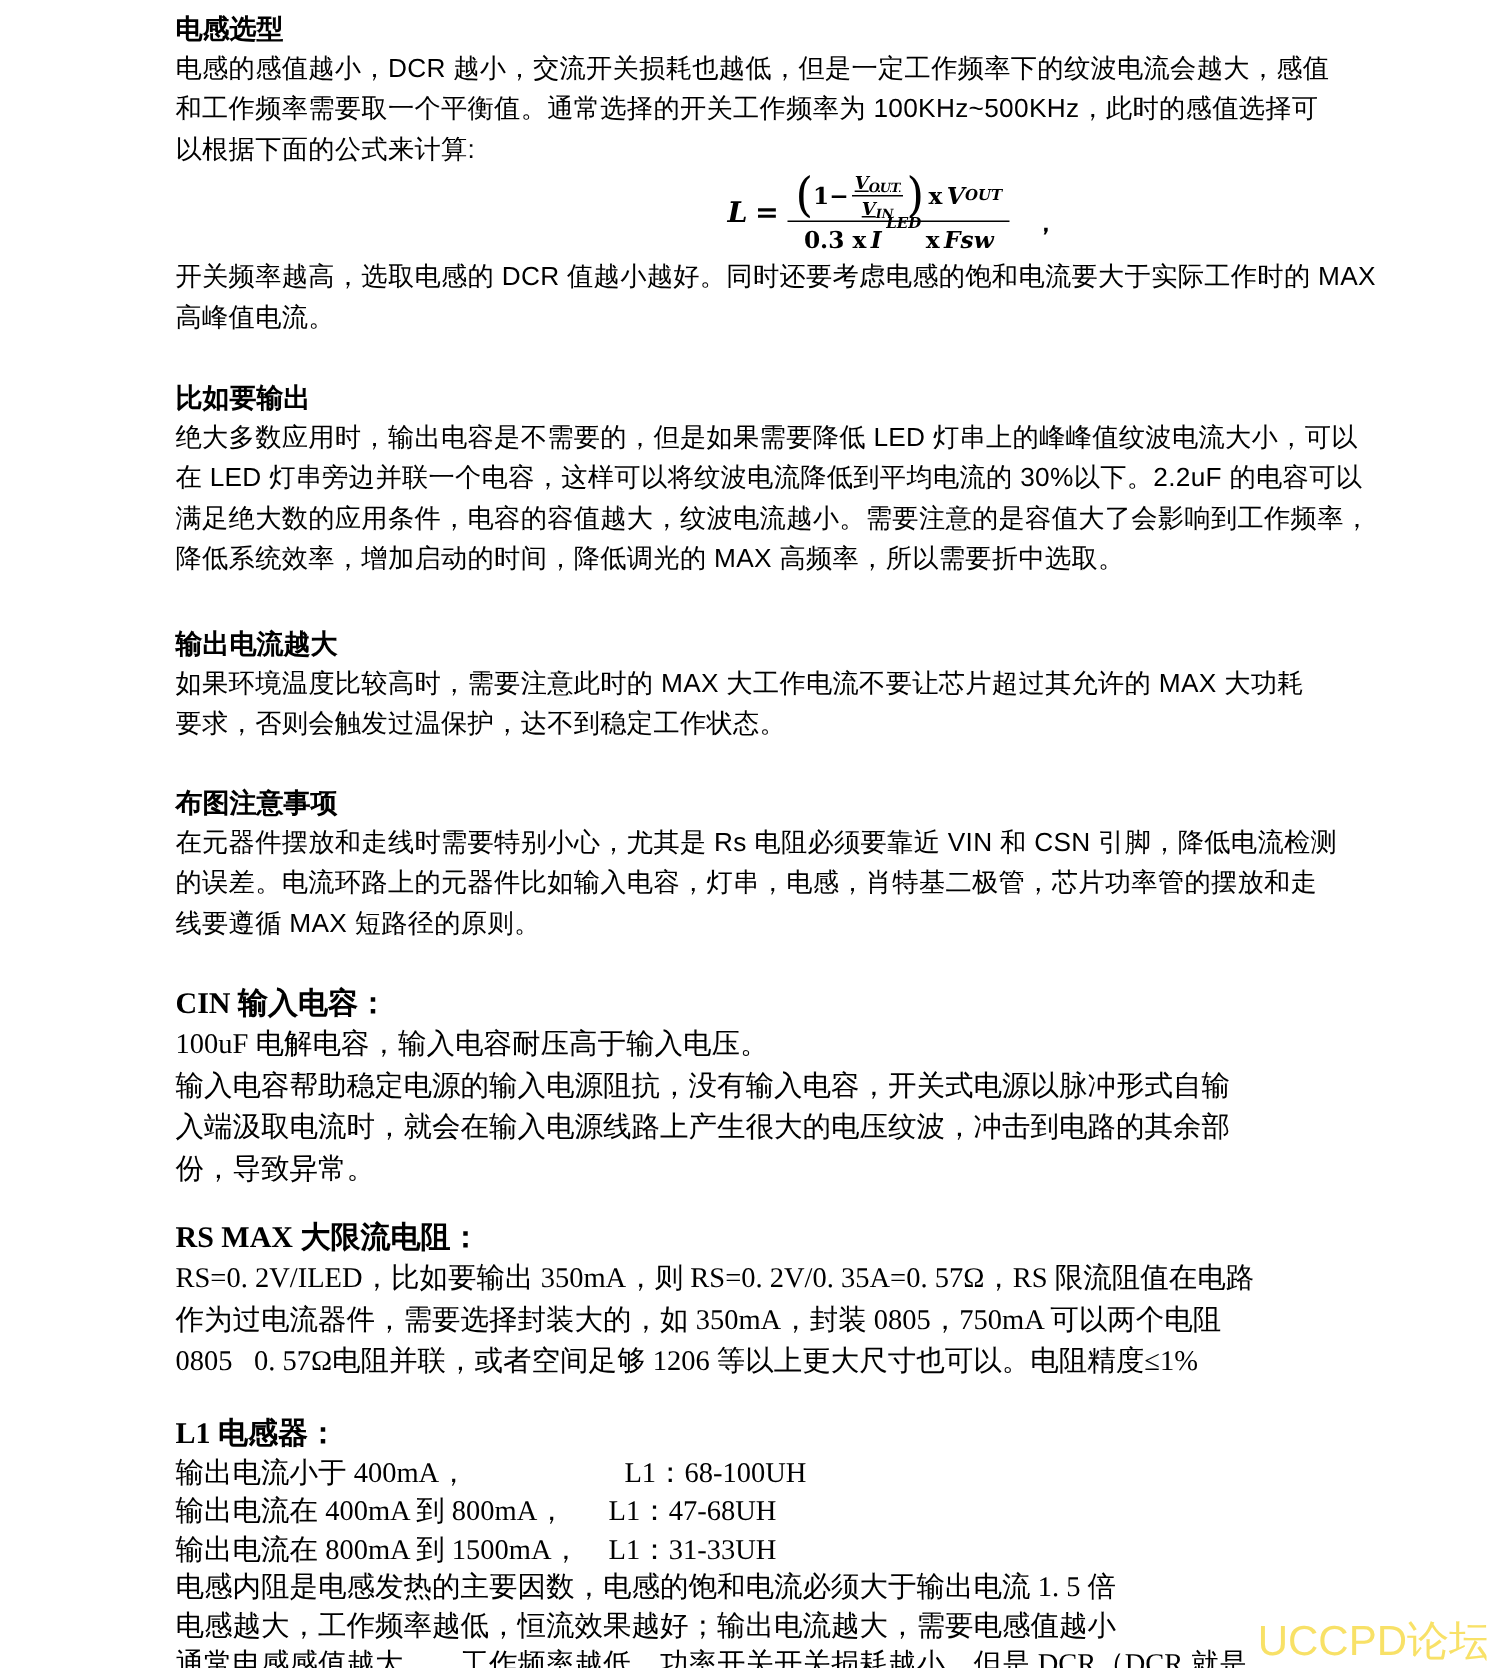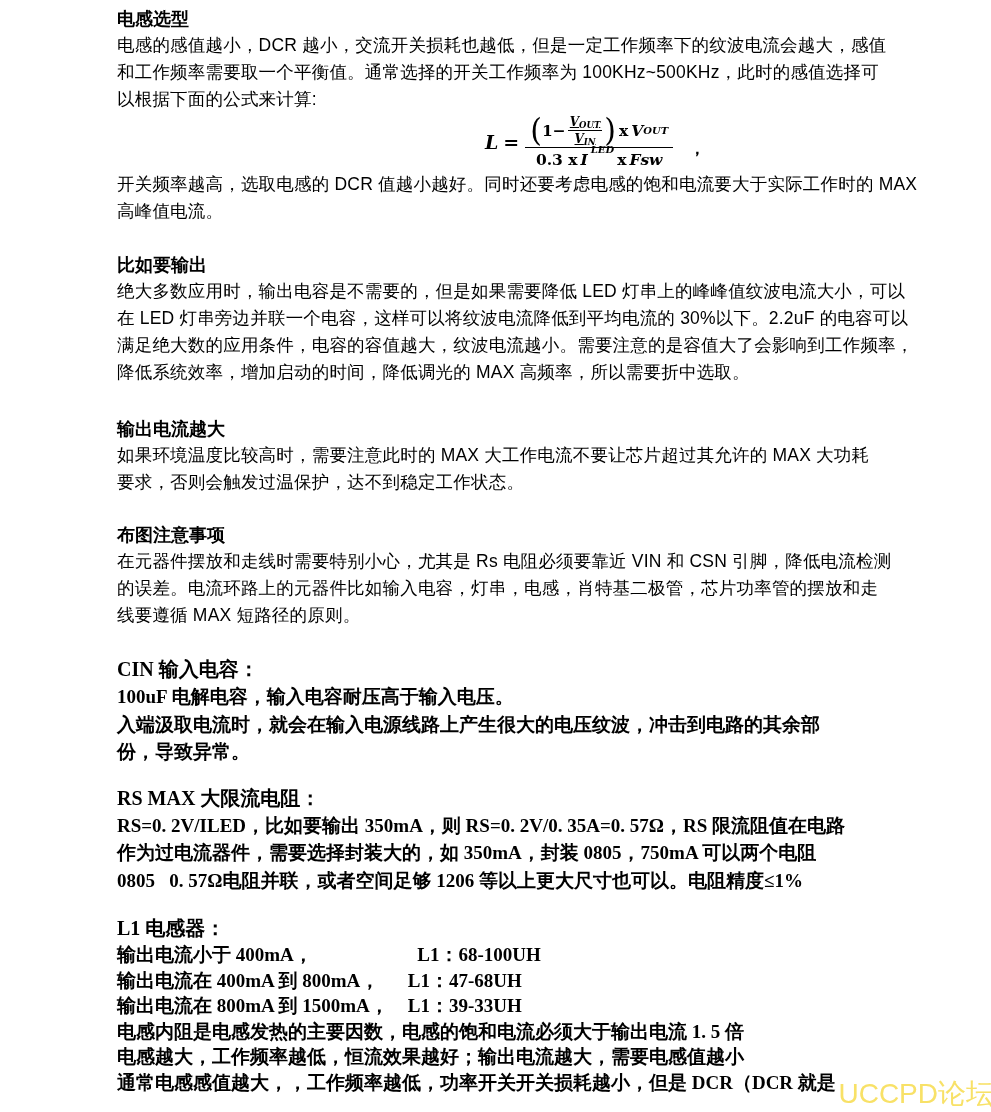--- a/index.html
+++ b/index.html
@@ -28,21 +28,20 @@
     font-size: 17.5px; line-height: 27px;
     white-space: pre; letter-spacing: 0.2px;
   }
   .sec-serif .sec-title {
     font-size: 20px; font-weight: 700; line-height: 28px;
     margin: 0;
   }
   .sec-serif .line {
     font-size: 19px; line-height: 27.5px;
     white-space: pre;
-    font-weight: bold;
   }
   #section-output-capacitor { margin-top: 27px; }
   #section-temperature-notes { margin-top: 30px; }
   #section-layout-notes { margin-top: 26px; }
   #section-cin-input-capacitor { margin-top: 26px; }
   #section-rs-current-limit-resistor { margin-top: 18px; }
   #section-l1-inductor { margin-top: 20px; }
   #section-l1-inductor .line { line-height: 25.5px; }
 
   
@@ -148,36 +147,37 @@
   <div class="section sec-sans" id="section-layout-notes">
     <div class="sec-title">布图注意事项</div>
     <div class="line">在元器件摆放和走线时需要特别小心，尤其是 Rs 电阻必须要靠近 VIN 和 CSN 引脚，降低电流检测</div>
     <div class="line">的误差。电流环路上的元器件比如输入电容，灯串，电感，肖特基二极管，芯片功率管的摆放和走</div>
     <div class="line">线要遵循 MAX 短路径的原则。</div>
   </div>
 
   <div class="section sec-serif" id="section-cin-input-capacitor">
     <div class="sec-title">CIN 输入电容：</div>
     <div class="line">100uF 电解电容，输入电容耐压高于输入电压。</div>
+    <div class="line">输入电容帮助稳定电源的输入电源阻抗，没有输入电容，开关式电源以脉冲形式自输</div>
     <div class="line">入端汲取电流时，就会在输入电源线路上产生很大的电压纹波，冲击到电路的其余部</div>
     <div class="line">份，导致异常。</div>
   </div>
 
   <div class="section sec-serif" id="section-rs-current-limit-resistor">
     <div class="sec-title">RS MAX 大限流电阻：</div>
     <div class="line">RS=0. 2V/ILED，比如要输出 350mA，则 RS=0. 2V/0. 35A=0. 57Ω，RS 限流阻值在电路</div>
     <div class="line">作为过电流器件，需要选择封装大的，如 350mA，封装 0805，750mA 可以两个电阻</div>
     <div class="line">0805   0. 57Ω电阻并联，或者空间足够 1206 等以上更大尺寸也可以。电阻精度≤1%</div>
   </div>
 
   <div class="section sec-serif" id="section-l1-inductor">
     <div class="sec-title">L1 电感器：</div>
     <div class="line">输出电流小于 400mA，                      L1：68-100UH</div>
     <div class="line">输出电流在 400mA 到 800mA，      L1：47-68UH</div>
-    <div class="line">输出电流在 800mA 到 1500mA，    L1：39-33UH</div>
+    <div class="line">输出电流在 800mA 到 1500mA，    L1：31-33UH</div>
     <div class="line">电感内阻是电感发热的主要因数，电感的饱和电流必须大于输出电流 1. 5 倍</div>
     <div class="line">电感越大，工作频率越低，恒流效果越好；输出电流越大，需要电感值越小</div>
     <div class="line">通常电感感值越大，，工作频率越低，功率开关开关损耗越小，但是 DCR（DCR 就是</div>
 
   </div>
 
 </div>
 
 <div class="watermark">UCCPD论坛</div>
 

